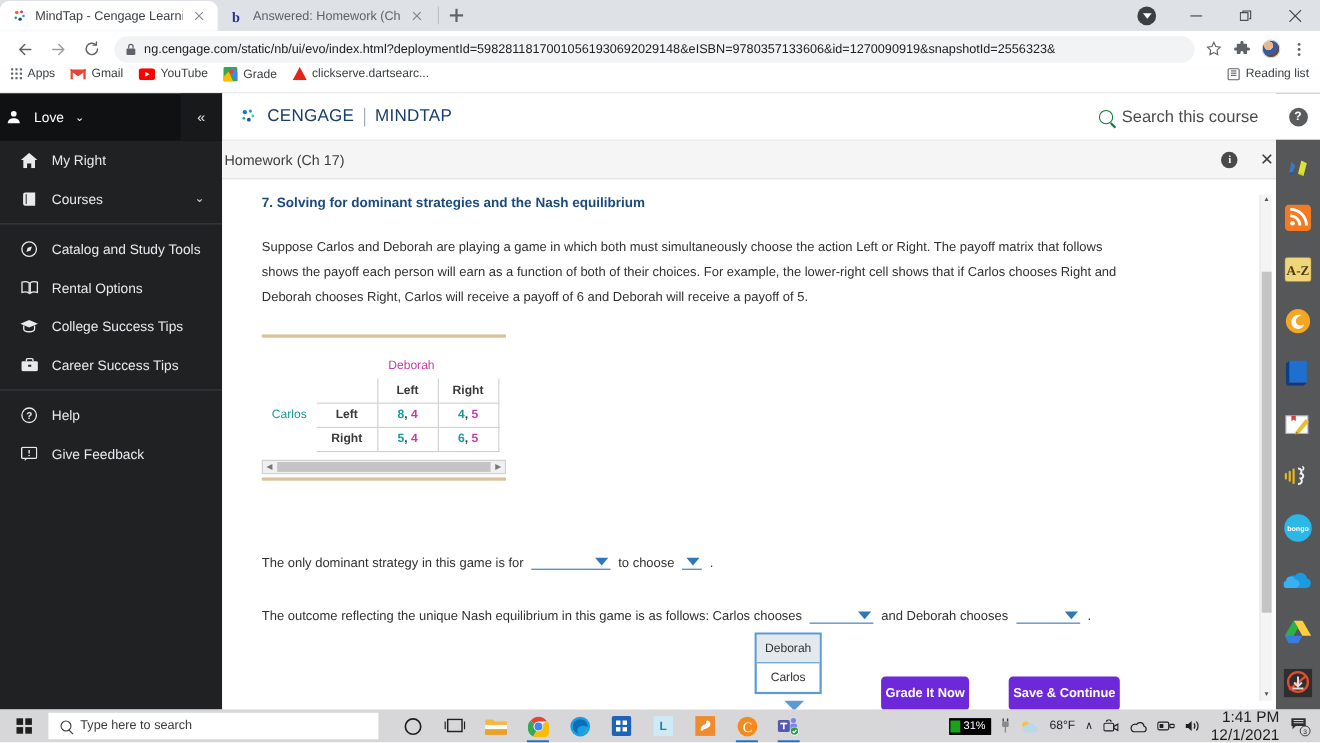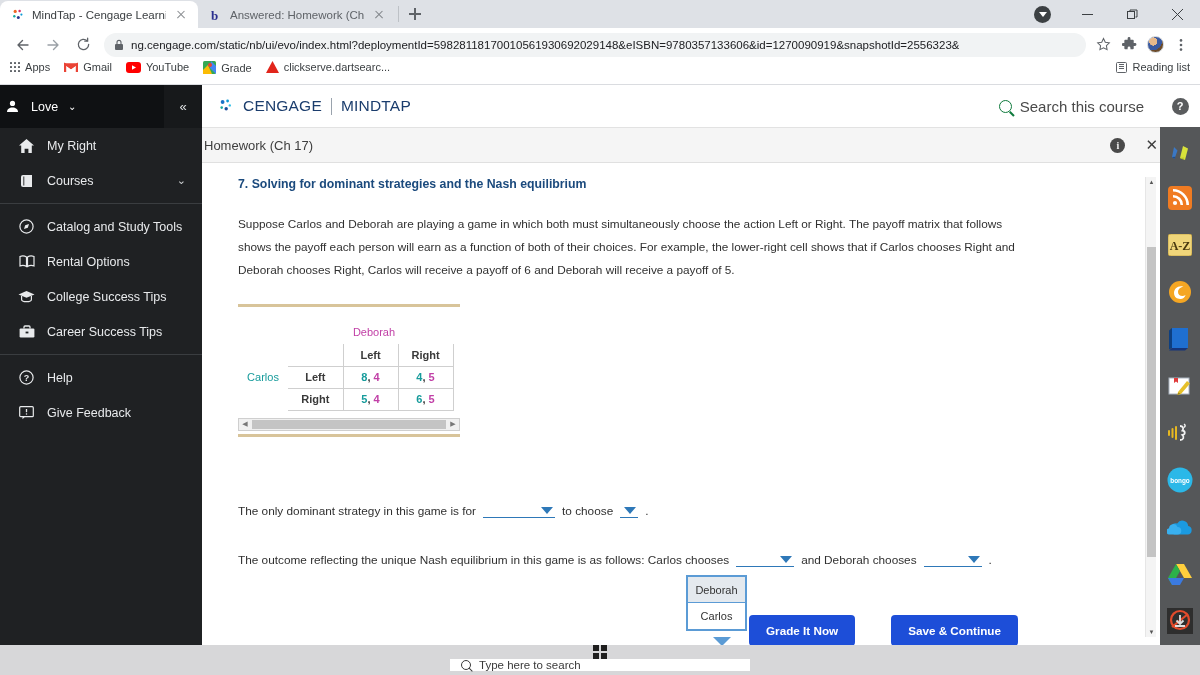--- a/index.html
+++ b/index.html
@@ -151,41 +151,41 @@
   .blank-sel .tri { width:0;height:0;border-left:6px solid transparent;border-right:6px solid transparent;
                     border-top:7px solid #2e78b8; margin-bottom:3px; margin-right:2px; }
   .bw-long { width:72px; }
   .bw-short { width:18px; }
   .bw-mid { width:58px; }
   .gap { display:inline-block; width:7px; }
 
   
   .btnrow { margin-top:48px; display:flex; justify-content:flex-end; align-items:flex-start;
             gap:36px; padding-right:112px; }
-  .btn { background:#1d4ed8; color:#fff; font-size:11.7px; font-weight:bold; border:none;
-         border-radius:4px; padding:9px 17px; cursor:pointer; }
+  .btn { background:#6d28d9; color:#fff; font-size:11.7px; font-weight:bold; border:none;
+         border-radius:4px; padding:9px 4px; cursor:pointer; }
   .btn-col { display:flex; flex-direction:column; align-items:center; gap:9px; }
 
   
   .cscroll { position:absolute; right:4px; top:14px; bottom:8px; width:11px;
              background:#f4f4f4; border-left:1px solid #e6e6e6; }
   .cscroll .up { position:absolute; left:1px; top:2px; width:9px; text-align:center; font-size:6px; color:#555;}
   .cscroll .dn { position:absolute; left:1px; bottom:2px; width:9px; text-align:center; font-size:6px; color:#555;}
   .cscroll .thumb { position:absolute; left:1px; top:70px; width:9px; height:310px; background:#c4c4c4; }
 
   
   .rail { width:40px; flex:0 0 40px; background:#555759; display:flex; flex-direction:column; align-items:center; }
   .rail-help { width:40px; height:43px; background:#fff; display:flex; align-items:center; justify-content:center; }
   .help-circ { width:17px;height:17px;border-radius:50%;background:#5a5c5e;color:#fff;font-size:11px;font-weight:bold;
                display:flex;align-items:center;justify-content:center; }
   .rail-ico { width:40px; height:48px; display:flex; align-items:center; justify-content:center; }
 
   
   .taskbar { position:absolute; left:0; bottom:0; width:1200px; height:30px; background:#d7d7d9;
-             display:flex; align-items:center;flex-direction:column; }
+             display:flex; align-items:center; }
   .tb-start { width:44px;height:30px;display:flex;align-items:center;justify-content:center; }
   .win-logo { display:grid; grid-template-columns:6px 6px; grid-template-rows:6px 6px; grid-gap:1.6px; }
   .win-logo i { background:#1f1f1f; display:block; }
   .tb-search { width:300px; height:24px; background:#fff; display:flex; align-items:center; gap:8px;
                padding-left:11px; font-size:11.5px; color:#3a3a3a; }
   .tb-mag { width:10px;height:10px;border:1.3px solid #3a3a3a;border-radius:50%;position:relative;flex:0 0 10px; }
   .tb-mag::after{content:'';position:absolute;right:-3px;bottom:-2px;width:5px;height:1.3px;background:#3a3a3a;transform:rotate(45deg);}
   .tb-icons { display:flex; align-items:center; gap:0; margin-left:12px; }
   .tb-ic { width:38px; height:30px; display:flex; align-items:center; justify-content:center; position:relative; }
   .tb-ic.run::after { content:''; position:absolute; bottom:0; left:9px; width:20px; height:2.2px; background:#1a73c7; }

